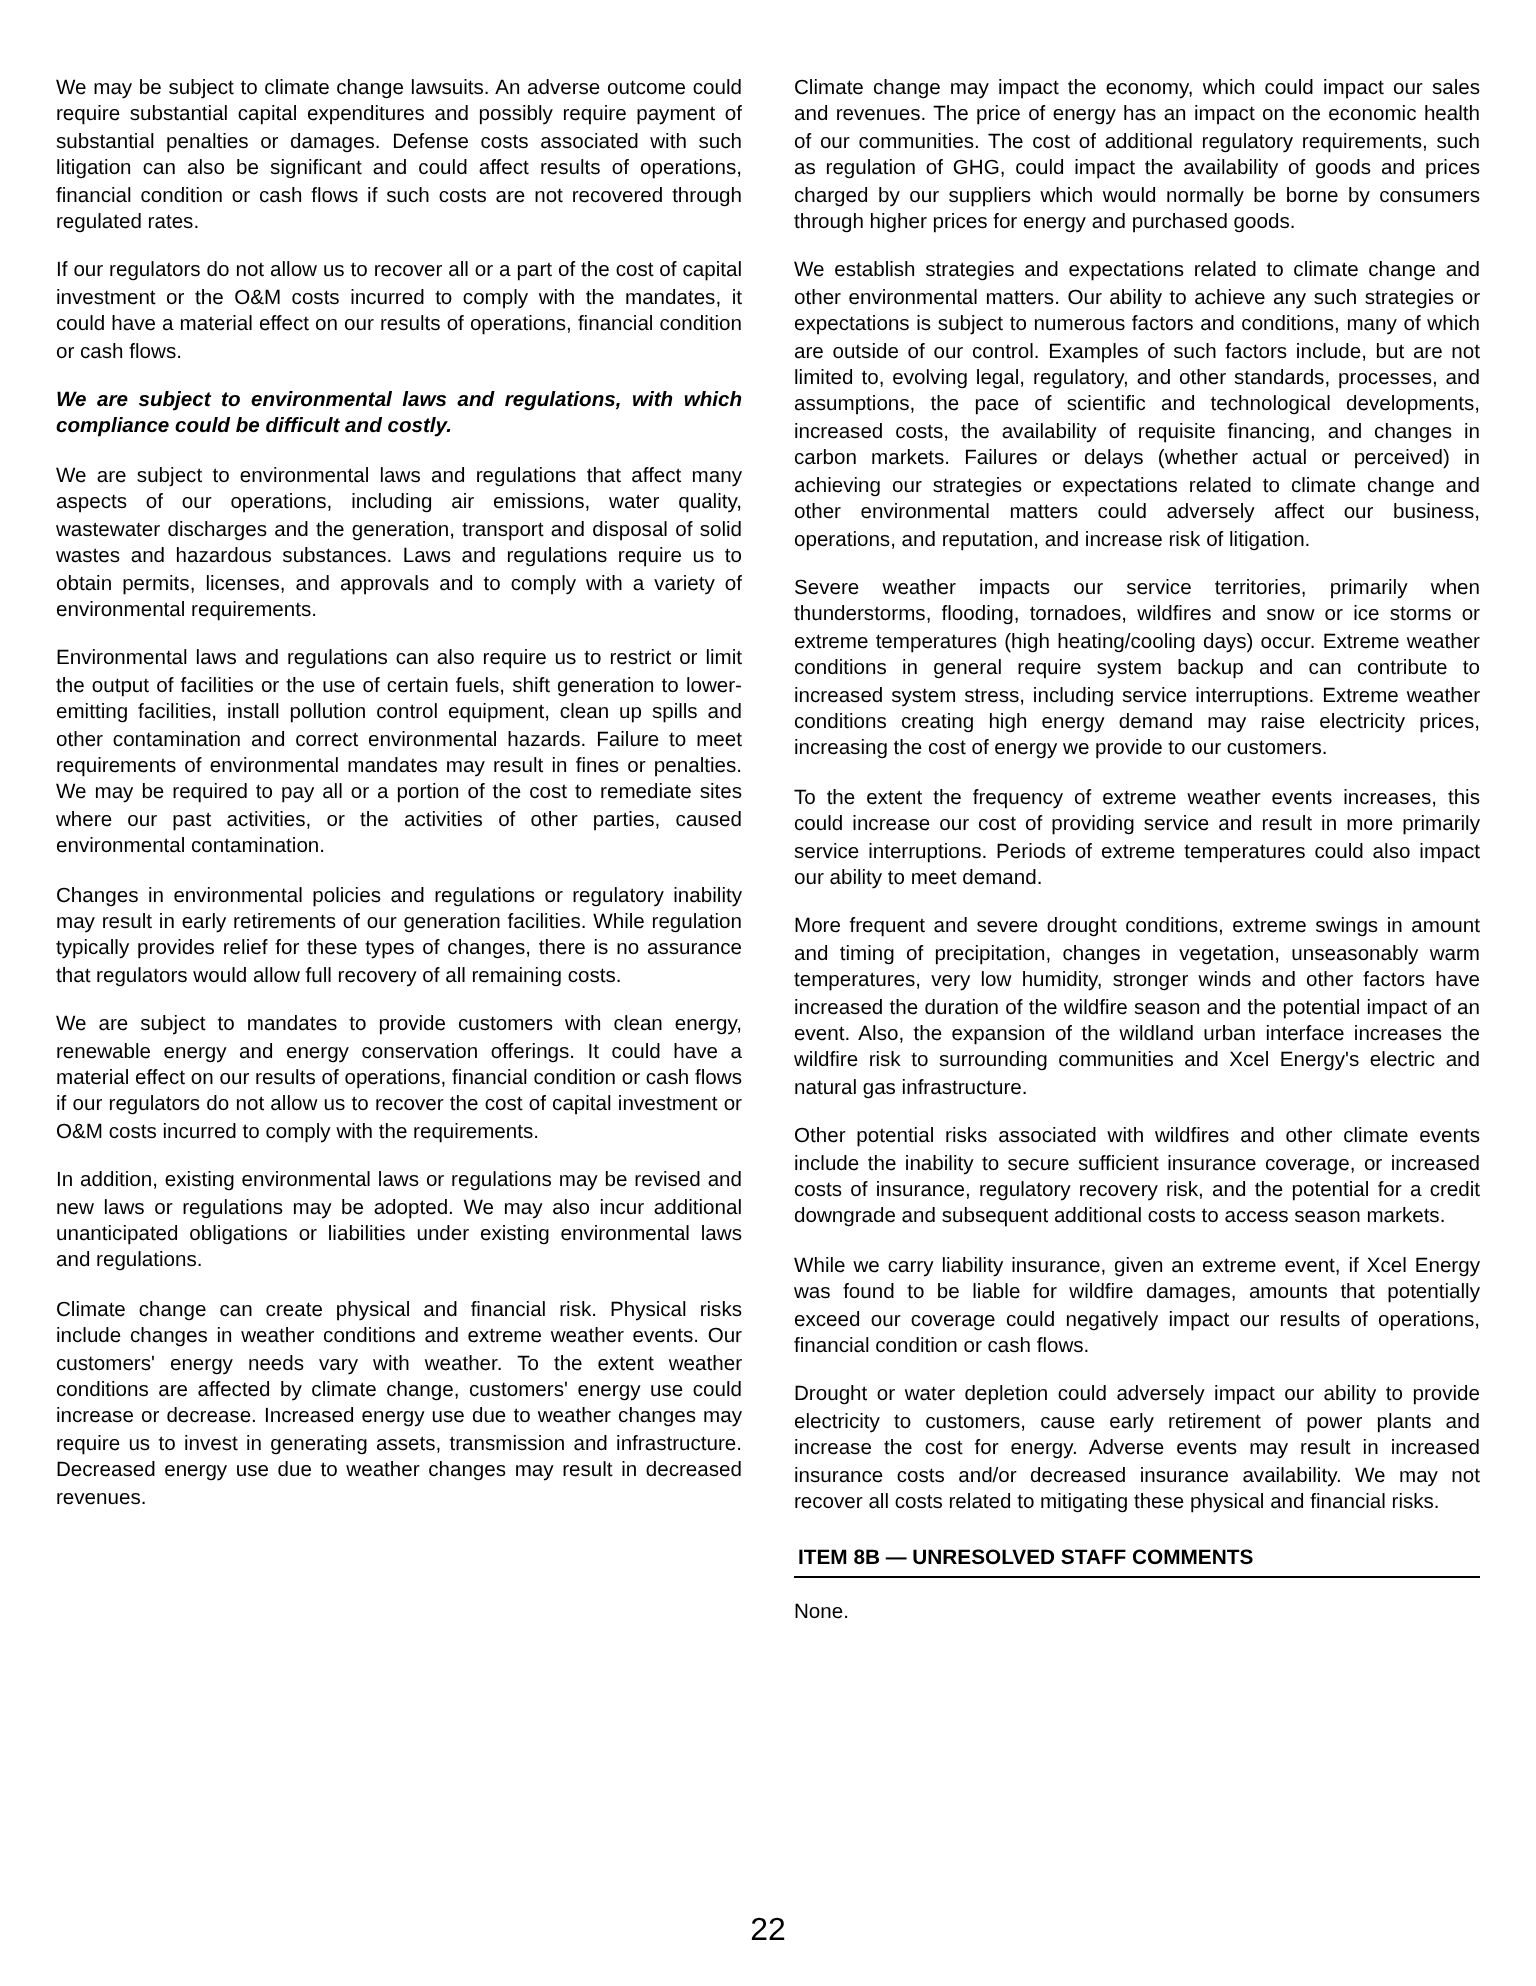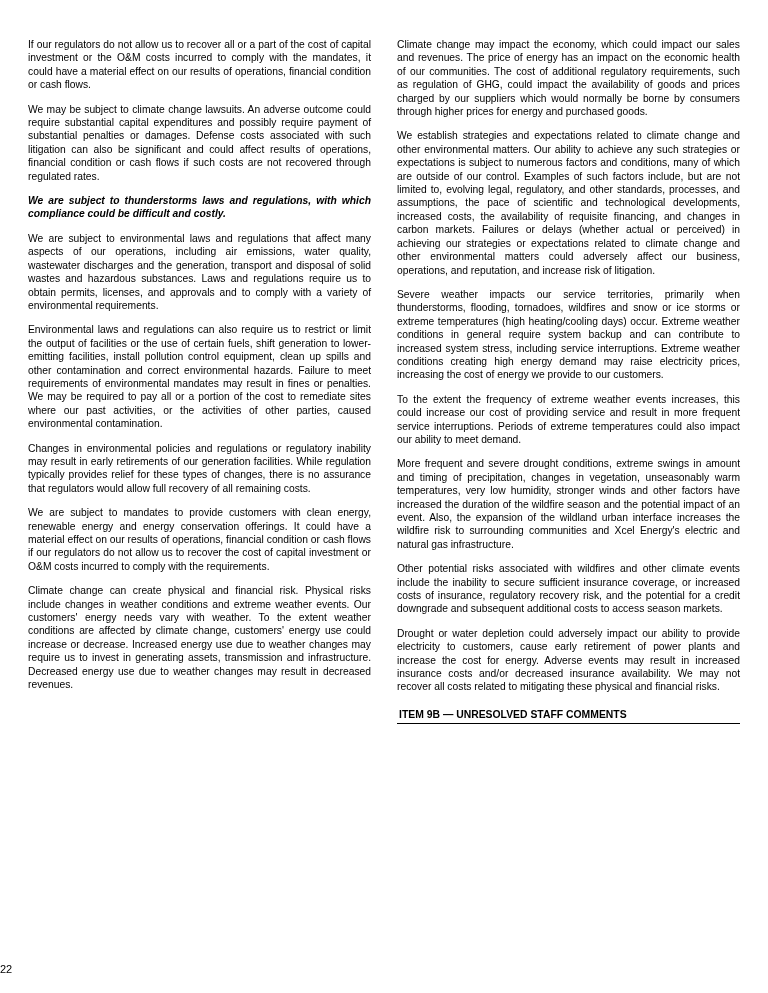--- a/index.html
+++ b/index.html
@@ -57,45 +57,49 @@
   }
   .section-head span {
     display: inline-block;
     padding-left: 2px;
   }
   .page-number {
     position: absolute;
     left: 0;
     right: 0;
     bottom: 18px;
-    font-size: 11px;
+    text-align: center;
+    font-size: 16px;
   }
 </style>
 </head>
 <body>
 
 <div class="page">
   <div class="columns">
     <div class="col">
+      <p>We may be subject to climate change lawsuits. An adverse outcome could require substantial capital expenditures and possibly require payment of substantial penalties or damages. Defense costs associated with such litigation can also be significant and could affect results of operations, financial condition or cash flows if such costs are not recovered through regulated rates.</p>
       <p>If our regulators do not allow us to recover all or a part of the cost of capital investment or the O&amp;M costs incurred to comply with the mandates, it could have a material effect on our results of operations, financial condition or cash flows.</p>
-      <p>We may be subject to climate change lawsuits. An adverse outcome could require substantial capital expenditures and possibly require payment of substantial penalties or damages. Defense costs associated with such litigation can also be significant and could affect results of operations, financial condition or cash flows if such costs are not recovered through regulated rates.</p>
-      <p class="heading">We are subject to thunderstorms laws and regulations, with which compliance could be difficult and costly.</p>
+      <p class="heading">We are subject to environmental laws and regulations, with which compliance could be difficult and costly.</p>
       <p>We are subject to environmental laws and regulations that affect many aspects of our operations, including air emissions, water quality, wastewater discharges and the generation, transport and disposal of solid wastes and hazardous substances. Laws and regulations require us to obtain permits, licenses, and approvals and to comply with a variety of environmental requirements.</p>
       <p>Environmental laws and regulations can also require us to restrict or limit the output of facilities or the use of certain fuels, shift generation to lower-emitting facilities, install pollution control equipment, clean up spills and other contamination and correct environmental hazards. Failure to meet requirements of environmental mandates may result in fines or penalties. We may be required to pay all or a portion of the cost to remediate sites where our past activities, or the activities of other parties, caused environmental contamination.</p>
       <p>Changes in environmental policies and regulations or regulatory inability may result in early retirements of our generation facilities. While regulation typically provides relief for these types of changes, there is no assurance that regulators would allow full recovery of all remaining costs.</p>
       <p>We are subject to mandates to provide customers with clean energy, renewable energy and energy conservation offerings. It could have a material effect on our results of operations, financial condition or cash flows if our regulators do not allow us to recover the cost of capital investment or O&amp;M costs incurred to comply with the requirements.</p>
+      <p>In addition, existing environmental laws or regulations may be revised and new laws or regulations may be adopted. We may also incur additional unanticipated obligations or liabilities under existing environmental laws and regulations.</p>
       <p>Climate change can create physical and financial risk. Physical risks include changes in weather conditions and extreme weather events. Our customers' energy needs vary with weather. To the extent weather conditions are affected by climate change, customers' energy use could increase or decrease. Increased energy use due to weather changes may require us to invest in generating assets, transmission and infrastructure. Decreased energy use due to weather changes may result in decreased revenues.</p>
     </div>
     <div class="col">
       <p>Climate change may impact the economy, which could impact our sales and revenues. The price of energy has an impact on the economic health of our communities. The cost of additional regulatory requirements, such as regulation of GHG, could impact the availability of goods and prices charged by our suppliers which would normally be borne by consumers through higher prices for energy and purchased goods.</p>
       <p>We establish strategies and expectations related to climate change and other environmental matters. Our ability to achieve any such strategies or expectations is subject to numerous factors and conditions, many of which are outside of our control. Examples of such factors include, but are not limited to, evolving legal, regulatory, and other standards, processes, and assumptions, the pace of scientific and technological developments, increased costs, the availability of requisite financing, and changes in carbon markets. Failures or delays (whether actual or perceived) in achieving our strategies or expectations related to climate change and other environmental matters could adversely affect our business, operations, and reputation, and increase risk of litigation.</p>
       <p>Severe weather impacts our service territories, primarily when thunderstorms, flooding, tornadoes, wildfires and snow or ice storms or extreme temperatures (high heating/cooling days) occur. Extreme weather conditions in general require system backup and can contribute to increased system stress, including service interruptions. Extreme weather conditions creating high energy demand may raise electricity prices, increasing the cost of energy we provide to our customers.</p>
-      <p>To the extent the frequency of extreme weather events increases, this could increase our cost of providing service and result in more frequent service interruptions. Periods of extreme temperatures could also impact our ability to meet demand.</p>
+      <p>To the extent the frequency of extreme weather events increases, this could increase our cost of providing service and result in more primarily service interruptions. Periods of extreme temperatures could also impact our ability to meet demand.</p>
       <p>More frequent and severe drought conditions, extreme swings in amount and timing of precipitation, changes in vegetation, unseasonably warm temperatures, very low humidity, stronger winds and other factors have increased the duration of the wildfire season and the potential impact of an event. Also, the expansion of the wildland urban interface increases the wildfire risk to surrounding communities and Xcel Energy's electric and natural gas infrastructure.</p>
       <p>Other potential risks associated with wildfires and other climate events include the inability to secure sufficient insurance coverage, or increased costs of insurance, regulatory recovery risk, and the potential for a credit downgrade and subsequent additional costs to access season markets.</p>
+      <p>While we carry liability insurance, given an extreme event, if Xcel Energy was found to be liable for wildfire damages, amounts that potentially exceed our coverage could negatively impact our results of operations, financial condition or cash flows.</p>
       <p>Drought or water depletion could adversely impact our ability to provide electricity to customers, cause early retirement of power plants and increase the cost for energy. Adverse events may result in increased insurance costs and/or decreased insurance availability. We may not recover all costs related to mitigating these physical and financial risks.</p>
       <div class="section-head">
-        <span>ITEM 9B — UNRESOLVED STAFF COMMENTS</span>
+        <span>ITEM 8B — UNRESOLVED STAFF COMMENTS</span>
       </div>
+      <p>None.</p>
     </div>
   </div>
   <div class="page-number">22</div>
 </div>
 
 </body></html>

